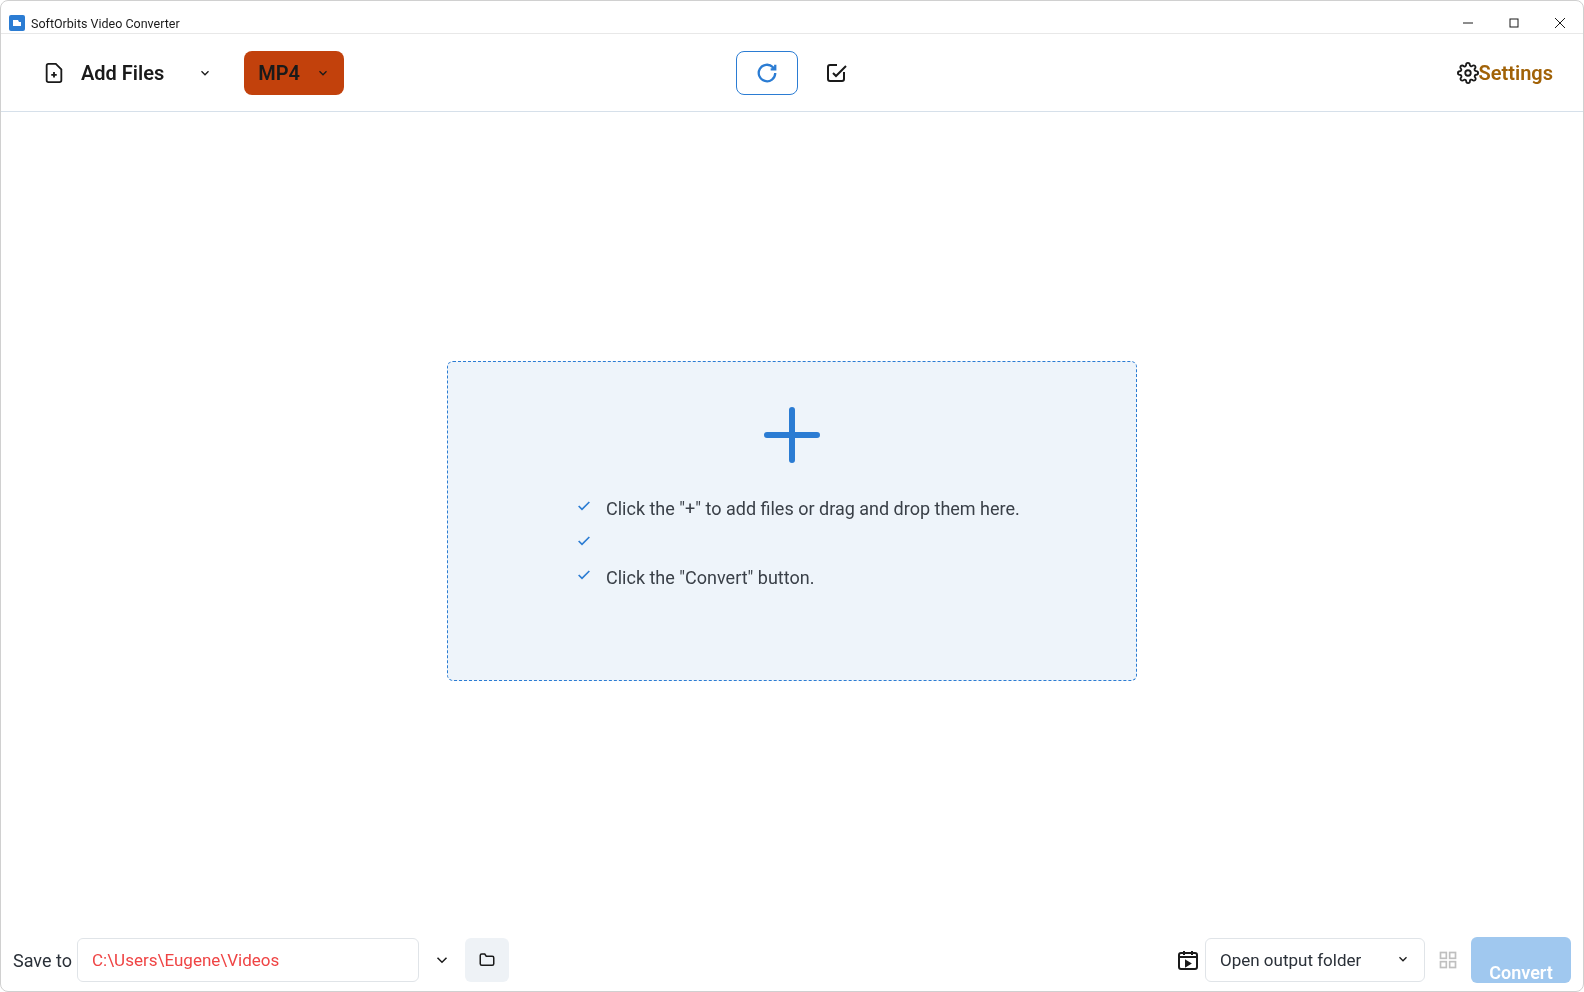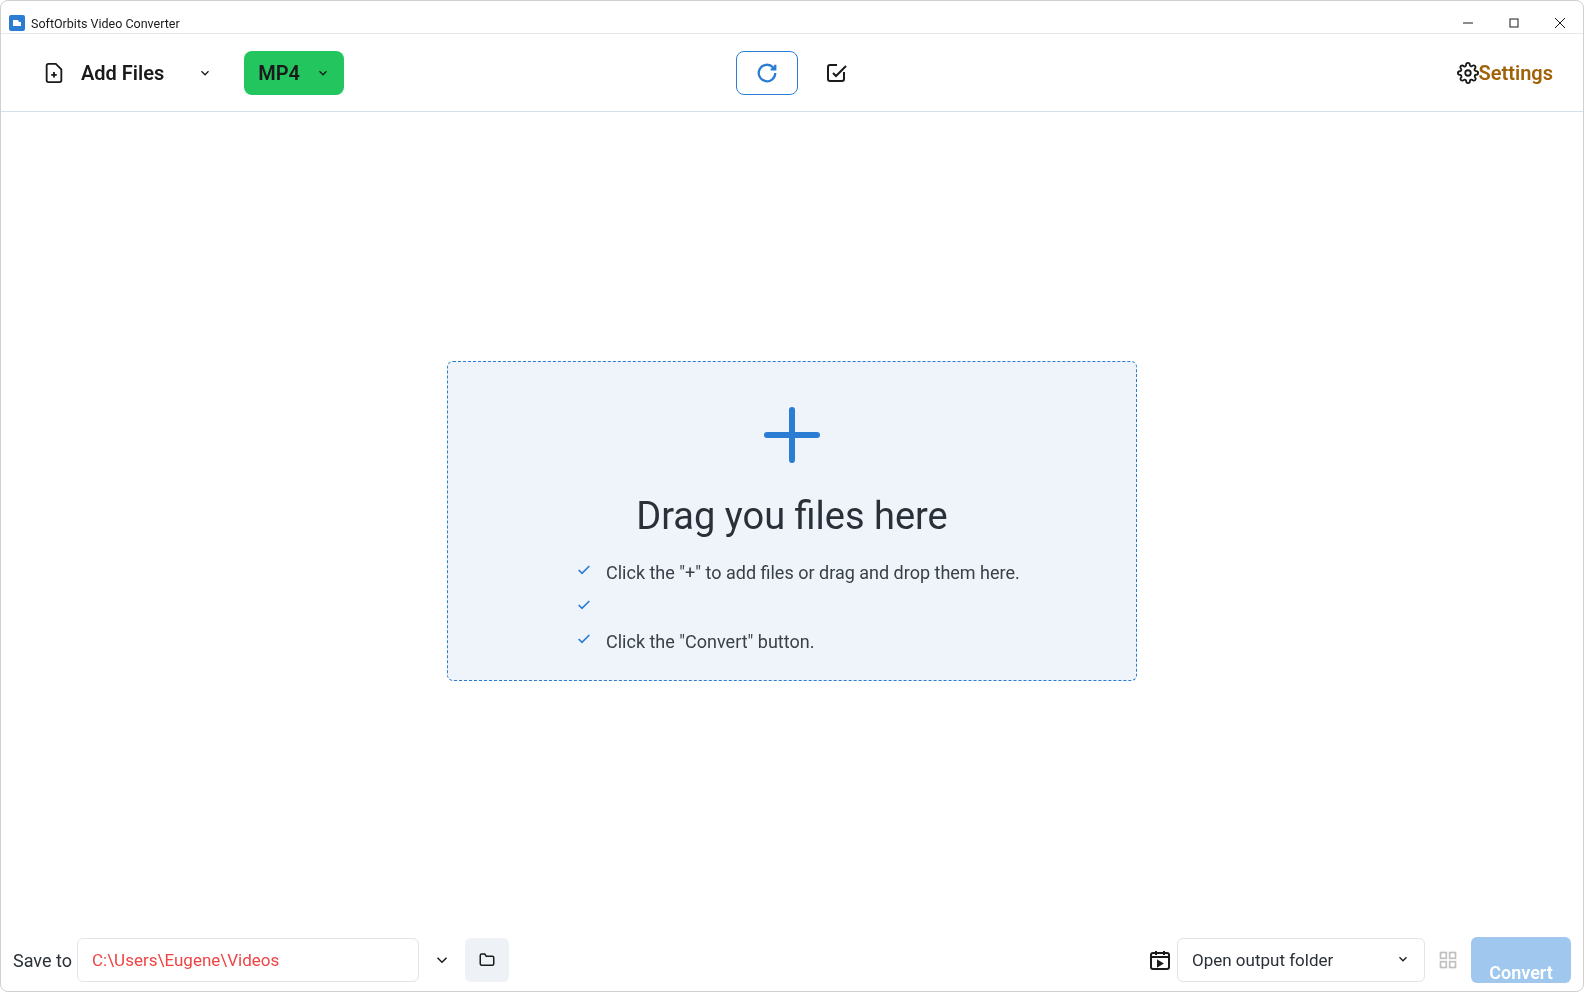--- a/index.html
+++ b/index.html
@@ -8,21 +8,21 @@
 .titlebar-icon { width: 16px; height: 16px; background: #2b7cd3; border-radius: 2px; display: flex; align-items: center; justify-content: center; }
 .titlebar-icon svg { width: 10px; height: 10px; fill: #fff; }
 .titlebar-title { font-size: 12.5px; color: #1a1a1a; margin-left: 6px; }
 .winbtns { margin-left: auto; display: flex; }
 .winbtn { width: 46px; height: 33px; display: flex; align-items: center; justify-content: center; cursor: pointer; }
 .winbtn svg { width: 10px; height: 10px; stroke: #1a1a1a; fill: none; stroke-width: 1; }
 .toolbar { height: 78px; display: flex; align-items: center; padding: 0 30px 0 28px; border-bottom: 1px solid #d6e0ea; }
 .toolbtn { display: inline-flex; align-items: center; gap: 16px; padding: 10px 14px; border-radius: 8px; cursor: pointer; font-size: 20px; font-weight: 600; color: #1a1a1a; }
 .toolbtn svg { width: 22px; height: 22px; stroke: #1a1a1a; fill: none; stroke-width: 2; }
 .chevron svg { width: 14px; height: 14px; stroke: #1a1a1a; fill: none; stroke-width: 2.2; }
-.format { background: #22c55e; text-align: right; }
+.format { background: #c2410c; text-align: right; }
 .middle-tools { margin-left: auto; margin-right: auto; display: flex; align-items: center; gap: 26px; position: absolute; left: 50%; transform: translateX(-50%); }
 .refresh { width: 62px; height: 44px; border: 1.5px solid #2b7cd3; border-radius: 8px; display: flex; align-items: center; justify-content: center; cursor: pointer; }
 .refresh svg { width: 22px; height: 22px; stroke: #2b7cd3; fill: none; stroke-width: 2.5; }
 .checkbox-edit { width: 24px; height: 24px; cursor: pointer; }
 .checkbox-edit svg { width: 24px; height: 24px; stroke: #1a1a1a; fill: none; stroke-width: 2; }
 .settings { margin-left: auto; display: flex; align-items: center; font-size: 20px; font-weight: 600; color: #a16207; cursor: pointer; }
 .settings svg { width: 22px; height: 22px; stroke: #1a1a1a; fill: none; stroke-width: 2; }
 .main { flex: 1; display: flex; align-items: center; justify-content: center; position: relative; }
 .dropzone { width: 690px; height: 320px; border: 1.5px dashed #2b7cd3; border-radius: 6px; background: #eef4fa; display: flex; flex-direction: column; align-items: center; padding-top: 38px; }
 .plus svg { width: 70px; height: 70px; stroke: #2b7cd3; fill: none; stroke-width: 6; stroke-linecap: round; }
@@ -33,21 +33,21 @@
 .step-text { font-size: 18px; color: #3a4048; }
 .bottombar { height: 62px; display: flex; align-items: center; padding: 0 12px; gap: 1px; }
 .saveto { font-size: 18px; color: #2a3038; margin-right: 4px; }
 .pathbox { width: 342px; height: 44px; border: 1px solid #e0e4e8; border-radius: 6px; padding: 0 14px; display: flex; align-items: center; font-size: 17px; color: #ef4444; }
 .smallbtn { width: 44px; height: 44px; display: flex; align-items: center; justify-content: center; border-radius: 6px; cursor: pointer; }
 .smallbtn svg { width: 18px; height: 18px; stroke: #1a1a1a; fill: none; stroke-width: 2; }
 .folderbtn { background: #eef2f6; }
 .spacer { flex: 1; }
 .calbtn { width: 32px; height: 32px; display: flex; align-items: center; justify-content: center; cursor: pointer; }
 .calbtn svg { width: 24px; height: 24px; stroke: #1a1a1a; fill: none; stroke-width: 2; }
-.openout { width: 248px; height: 44px; border: 1px solid #e0e4e8; border-radius: 6px; padding: 0 14px; display: flex; align-items: center; justify-content: space-between; font-size: 17px; color: #2a3038; cursor: pointer; }
+.openout { width: 220px; height: 44px; border: 1px solid #e0e4e8; border-radius: 6px; padding: 0 14px; display: flex; align-items: center; justify-content: space-between; font-size: 17px; color: #2a3038; cursor: pointer; }
 .gridbtn { width: 44px; height: 44px; display: flex; align-items: center; justify-content: center; border-radius: 6px; cursor: pointer; opacity: 0.35; }
 .gridbtn svg { width: 20px; height: 20px; stroke: #4a4a4a; fill: none; stroke-width: 2; }
 .convert { width: 100px; height: 46px; background: #a0c8ef; color: #fff; font-size: 18px; font-weight: 600; border-radius: 6px; display: flex; align-items: flex-end; justify-content: center; cursor: pointer; }
 </style>
 </head>
 <body>
 
 <div class="titlebar">
   <span class="titlebar-icon">
     <svg viewBox="0 0 10 10">
@@ -109,21 +109,20 @@
       </svg>
     <span>Settings</span>
   </div>
 </div>
 
 <div class="main">
   <div class="dropzone">
     <span class="plus"><svg viewBox="0 0 70 70">
           <path d="M35 10v50M10 35h50"></path>
         </svg></span>
-    <div class="drop-title">Drag you files here</div>
     <div class="steps">
       <div class="step">
         <span class="check"><svg viewBox="0 0 24 24">
               <path d="M4 12l5 5L20 6"></path>
             </svg></span>
         <span class="step-text">Click the "+" to add files or drag and drop them here.</span>
       </div>
       <div class="step">
         <span class="check"><svg viewBox="0 0 24 24">
               <path d="M4 12l5 5L20 6"></path>

